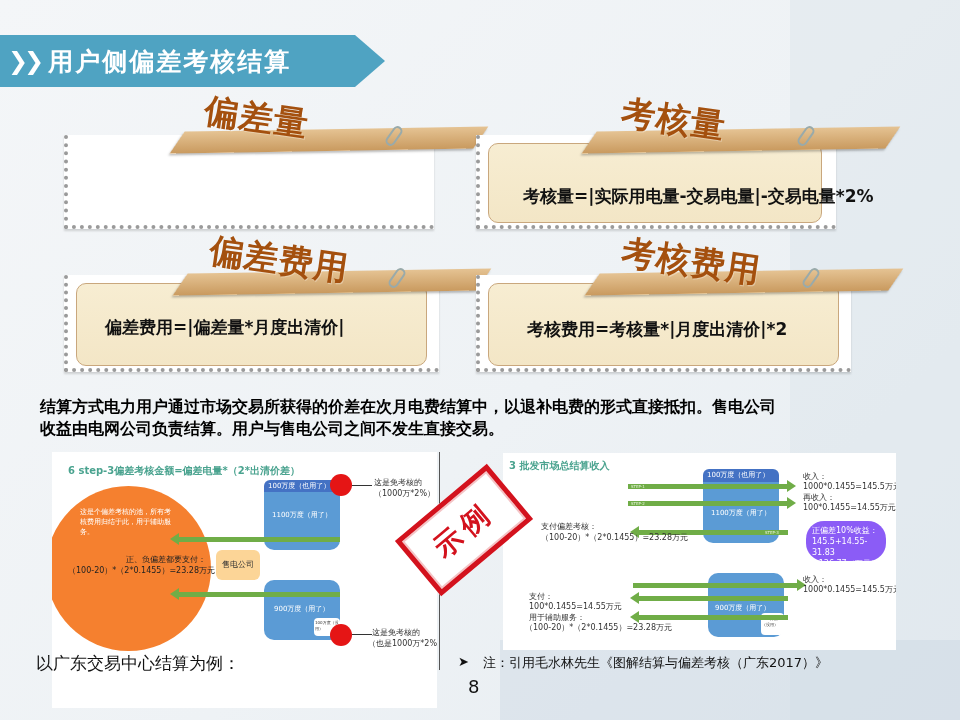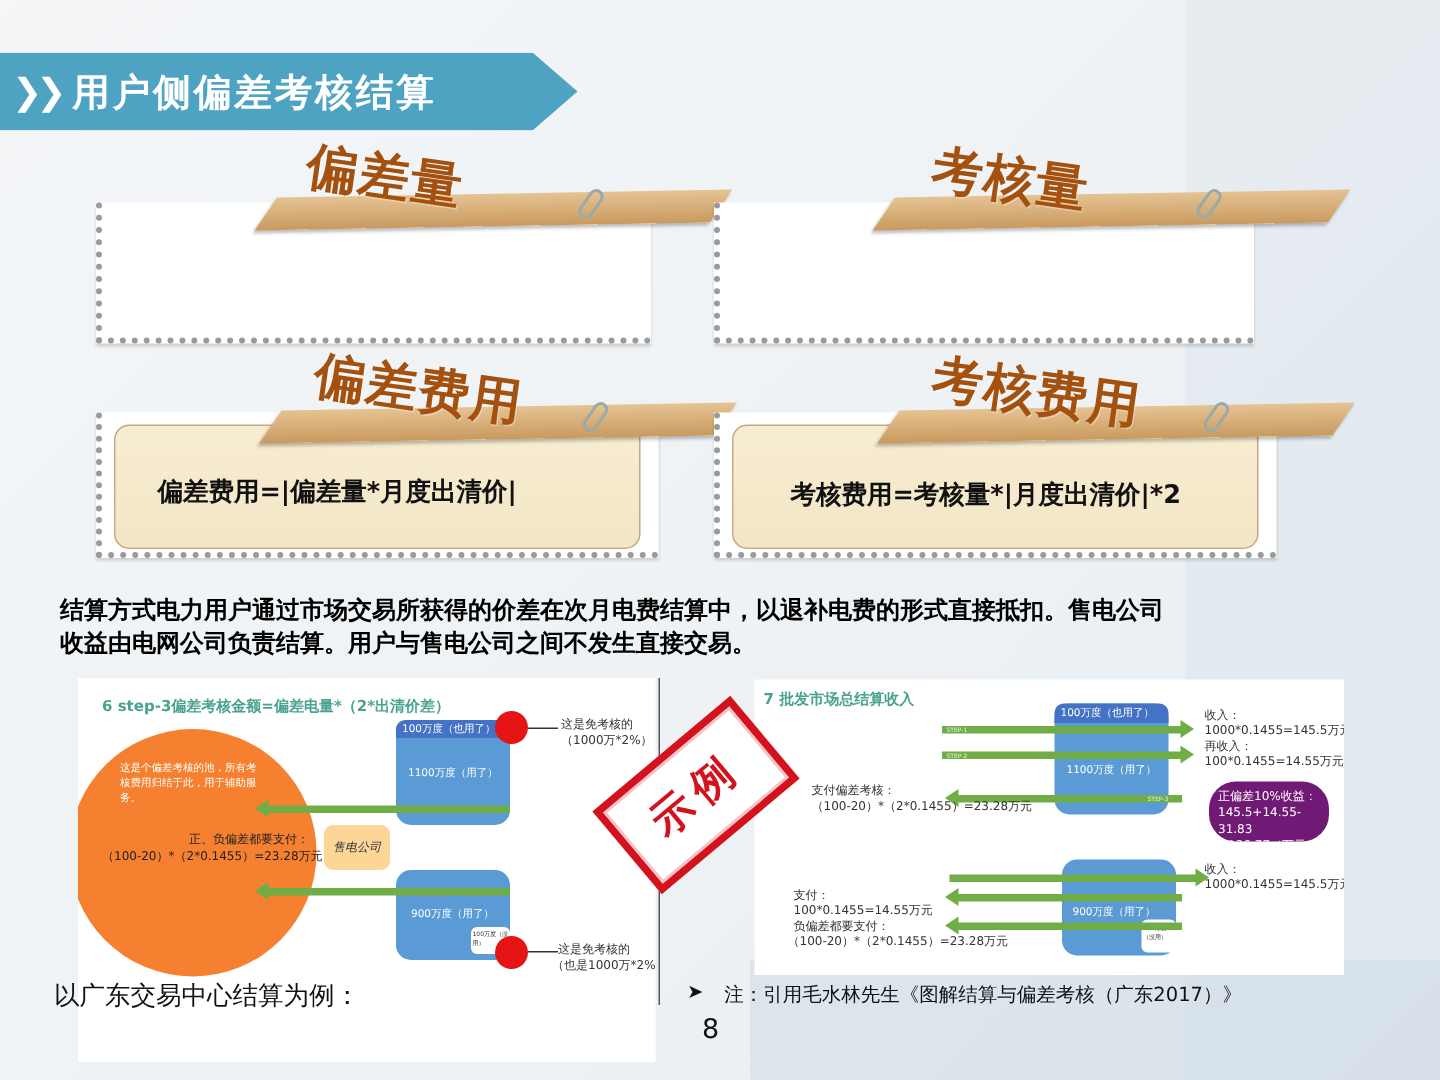--- a/index.html
+++ b/index.html
@@ -81,21 +81,21 @@
   .arrow { position: absolute; height: 5px; background: #70ad47; }
   .arrow.left::before {
     content: ""; position: absolute; left: -8px; top: -4px;
     border-right: 9px solid #70ad47; border-top: 6px solid transparent; border-bottom: 6px solid transparent;
   }
   .arrow.right::after {
     content: ""; position: absolute; right: -8px; top: -4px;
     border-left: 9px solid #70ad47; border-top: 6px solid transparent; border-bottom: 6px solid transparent;
   }
   .step-tag { position: absolute; font-size: 4px; color: #eaf5e0; }
-  .orange-box { position: absolute; background: #701a75; color: #fff; font-size: 8px; line-height: 11px; padding: 4px 6px; border-radius: 18px; }
+  .orange-box { position: absolute; background: #8b5cf6; color: #fff; font-size: 8px; line-height: 11px; padding: 4px 6px; border-radius: 18px; }
   .img-title { position: absolute; font-size: 10px; color: #4aa38f; font-weight: bold; white-space: nowrap; }
   .connector { position: absolute; height: 1px; background: #333; }
 
   
   .stamp {
     position: absolute; left: 404px; top: 494px; width: 120px; height: 72px;
     border: 5px solid #d3121d; background: #fff;
     transform: rotate(-40deg);
     display: flex; align-items: center; justify-content: center;
     box-shadow: inset 0 0 0 2px rgba(211,18,29,0.25);
@@ -119,20 +119,23 @@
 
 <div class="card" style="left:64px;top:135px;width:370px;height:94px;">
   <div class="frame"></div>
   <div class="tape" style="left:115px;top:-6px;width:300px;"></div>
   <div class="clip" style="left:325px;top:-10px;"></div>
   <span class="label" style="left:140px;top:-40px;">偏差量</span>
 </div>
 
 <div class="card" style="left:476px;top:135px;width:360px;height:94px;">
   <div class="frame"></div>
+  <div class="paper" style="right:14px;">
+    <span class="formula" style="padding-left:20px;">考核量=|实际用电量-交易电量|-交易电量*2%</span>
+  </div>
   <div class="tape" style="left:115px;top:-6px;width:300px;"></div>
   <div class="clip" style="left:325px;top:-10px;"></div>
   <span class="label" style="left:145px;top:-38px;">考核量</span>
 </div>
 
 <div class="card" style="left:64px;top:275px;width:375px;height:97px;">
   <div class="frame"></div>
   <div class="paper">
     <span class="formula" style="padding-left:14px;padding-bottom:12px;">偏差费用=|偏差量*月度出清价|</span>
   </div>
@@ -156,21 +159,21 @@
   <div>收益由电网公司负责结算。用户与售电公司之间不发生直接交易。</div>
 </div>
 
 <div class="img-left">
   <span class="img-title" style="left:16px;top:12px;">6 step-3偏差考核金额=偏差电量*（2*出清价差）</span>
   <div class="circle-orange" style="left:-6px;top:34px;width:165px;height:165px;"></div>
   <span class="wsmall" style="left:28px;top:55px;width:96px;white-space:normal;">这是个偏差考核的池，所有考核费用归结于此，用于辅助服务。</span>
   <span class="small" style="left:29px;top:102px;color:#222;margin-left:45px;">正、负偏差都要支付：</span>
   <span class="small" style="left:16px;top:113px;color:#222;">（100-20）*（2*0.1455）=23.28万元</span>
 
-  <div class="box-peach" style="left:164px;top:98px;width:44px;height:30px;font-style:italic;">
+  <div class="box-peach" style="left:164px;top:98px;width:44px;height:30px;">
     <span class="small" style="left:6px;top:9px;">售电公司</span>
   </div>
 
   <div class="box-blue" style="left:212px;top:28px;width:76px;height:70px;"></div>
   <div class="box-blue-top" style="left:212px;top:28px;width:76px;height:12px;">
     <span class="wsmall" style="left:4px;top:1px;">100万度（也用了）</span>
   </div>
   <span class="wsmall" style="left:220px;top:58px;">1100万度（用了）</span>
   <div class="dot-red" style="left:278px;top:22px;width:22px;height:22px;"></div>
   <div class="connector" style="left:300px;top:33px;width:20px;"></div>
@@ -188,21 +191,21 @@
   <div class="connector" style="left:300px;top:182px;width:20px;"></div>
   <span class="small" style="left:320px;top:175px;">这是免考核的</span>
   <span class="small" style="left:316px;top:186px;">（也是1000万*2%）</span>
 
   <div class="arrow left" style="left:126px;top:140px;width:162px;"></div>
 </div>
 
 <div class="divider-line"></div>
 
 <div class="img-right">
-  <span class="img-title" style="left:6px;top:6px;">7 批发市场总结算收入</span>
+  <span class="img-title" style="left:6px;top:6px;">3 批发市场总结算收入</span>
 
   <div class="box-blue" style="left:200px;top:16px;width:76px;height:74px;"></div>
   <div class="box-blue-top" style="left:200px;top:16px;width:76px;height:13px;">
     <span class="wsmall" style="left:4px;top:1px;">100万度（也用了）</span>
   </div>
   <span class="wsmall" style="left:208px;top:55px;">1100万度（用了）</span>
 
   <div class="arrow right" style="left:125px;top:31px;width:160px;"></div>
   <span class="step-tag" style="left:128px;top:31px;">STEP-1</span>
   <div class="arrow right" style="left:125px;top:48px;width:160px;"></div>
@@ -229,21 +232,21 @@
   <div class="box-white" style="left:258px;top:160px;width:23px;height:22px;">
     <span class="small" style="left:1px;top:3px;font-size:4px;line-height:6px;width:21px;white-space:normal;">100万度（没用）</span>
   </div>
 
   <div class="arrow right" style="left:130px;top:130px;width:165px;"></div>
   <div class="arrow left" style="left:135px;top:143px;width:150px;"></div>
   <div class="arrow left" style="left:135px;top:162px;width:150px;"></div>
 
   <span class="small" style="left:26px;top:138px;">支付：</span>
   <span class="small" style="left:26px;top:148px;">100*0.1455=14.55万元</span>
-  <span class="small" style="left:26px;top:159px;">负偏差都要支付：</span>
+  <span class="small" style="left:26px;top:159px;">用于辅助服务：</span>
   <span class="small" style="left:22px;top:169px;">（100-20）*（2*0.1455）=23.28万元</span>
 
   <span class="small" style="left:300px;top:121px;">收入：</span>
   <span class="small" style="left:300px;top:131px;">1000*0.1455=145.5万元</span>
 
 </div>
 
 <div class="stamp">
   <span>示例</span>
 </div>

